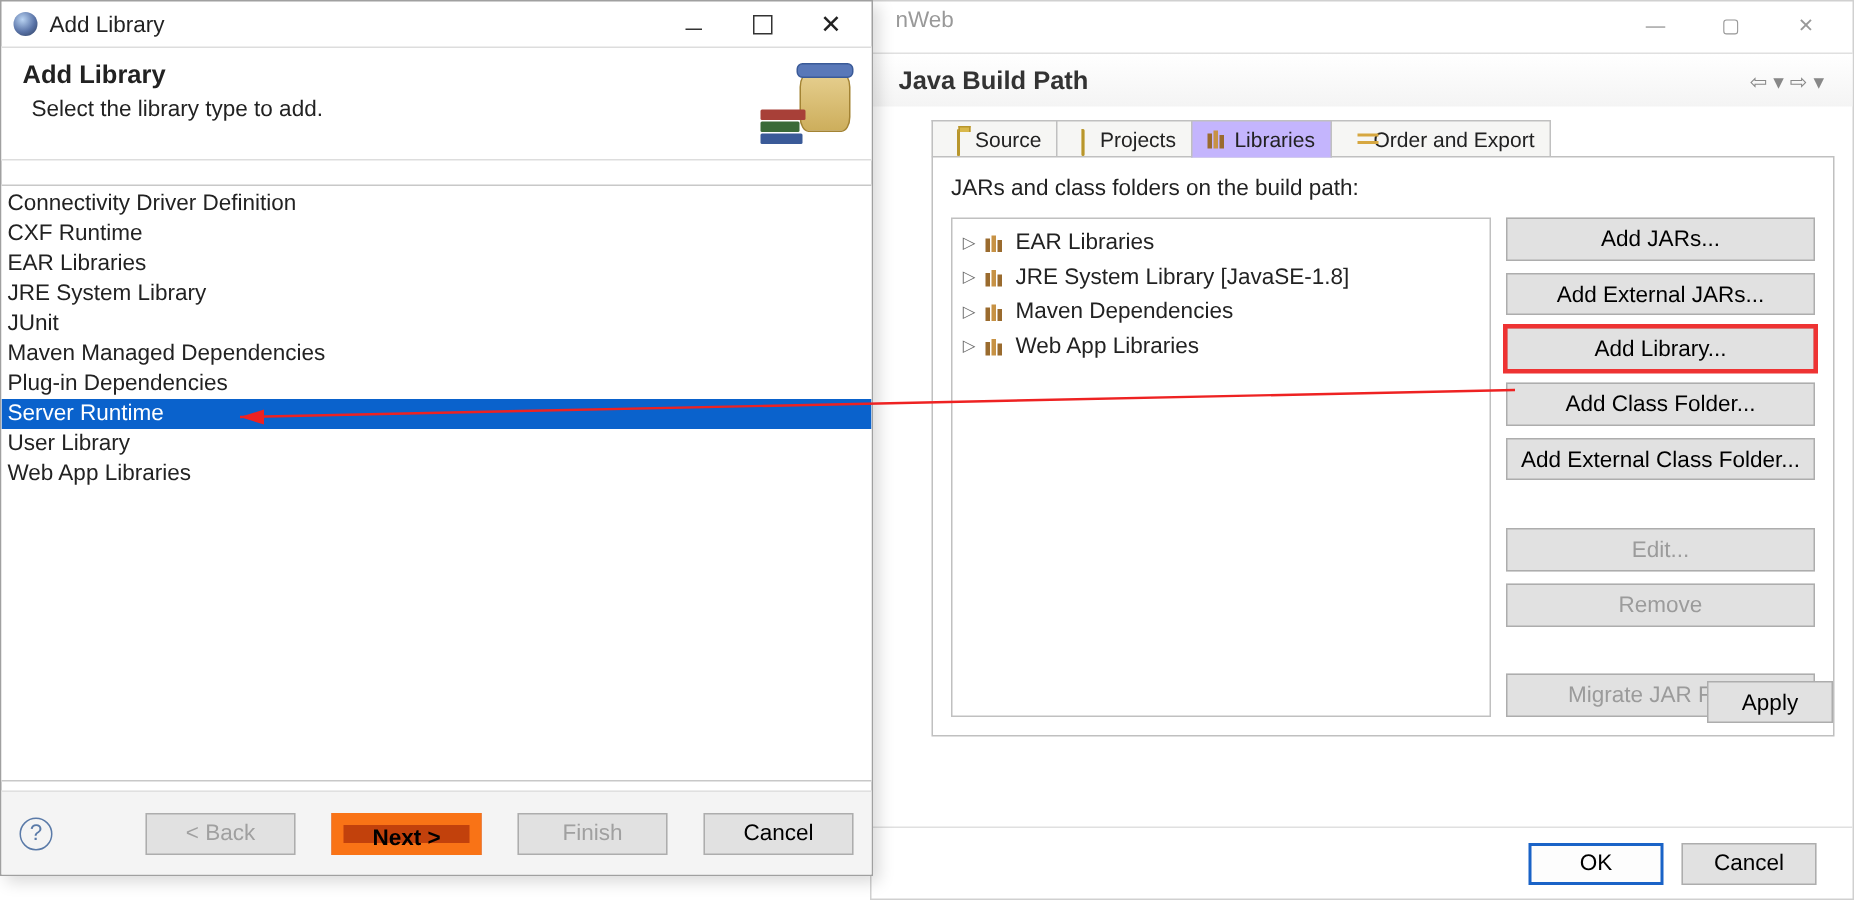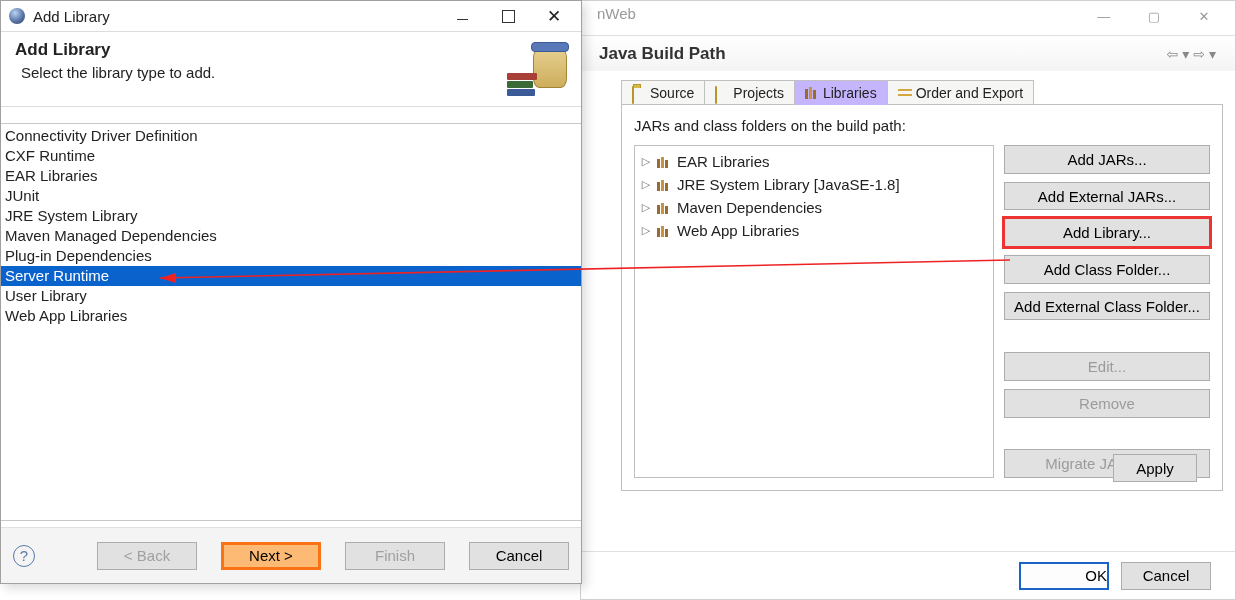--- a/index.html
+++ b/index.html
@@ -9,21 +9,21 @@
 .prop-win { position:absolute; left:580px; top:0; right:0; bottom:0; background:#fff; border:1px solid #d0d0d0; }
 .prop-titlebar { height:34px; display:flex; align-items:flex-start; justify-content:space-between; padding:4px 8px 0 16px; color:#999; }
 .prop-titlebar .prop-title-text { font-size:15px; }
 .prop-titlebar .win-controls span { display:inline-block; width:46px; height:28px; text-align:center; line-height:24px; font-family:Arial; font-size:13px; color:#999; }
 .prop-heading-bar { height:36px; display:flex; align-items:center; justify-content:space-between; padding:0 18px; background:linear-gradient(#fff,#f4f4f4); border-top:1px solid #e0e0e0; }
 .prop-heading-bar .heading-text { font-size:17px; font-weight:600; color:#333; }
 .prop-heading-bar .nav-arrows { color:#888; font-size:14px; display:flex; gap:2px; align-items:center;}
 .prop-heading-bar .nav-arrows span { padding:0 1px; }
 
 .prop-body { position:absolute; left:40px; right:12px; top:76px; bottom:60px; }
-.tabs-row { display:flex; align-items:flex-end; height:28px; }
+.tabs-row { display:flex; align-items:flex-end; height:28px;text-align:center; }
 .tab { padding:4px 10px; border:1px solid #c0c0c0; border-bottom:none; background:#f6f6f4; margin-right:-1px; font-size:14px; display:flex; align-items:center; gap:4px; cursor:pointer; }
 .tab.active { background:#c4b5fd; position:relative; z-index:2; }
 .tab-icon { width:14px; height:12px; display:inline-block; }
 .tab-folder { background:#d9b84a; border:1px solid #b8962c; border-radius:1px; width:14px; height:10px; position:relative; }
 .tab-folder::before { content:""; position:absolute; top:-3px; left:0; width:6px; height:3px; background:#d9b84a; border:1px solid #b8962c; border-bottom:none; }
 .tab-proj { width:14px; height:12px; background:#e8d18d; border:1px solid #b8962c; border-radius:0 2px 2px 2px; }
 .tab-lib { width:14px; height:12px; display:flex; align-items:flex-end; gap:1px; }
 .tab-lib i { width:3px; background:#9a6b2e; display:inline-block; }
 .tab-lib i:nth-child(1){height:10px;} .tab-lib i:nth-child(2){height:12px;background:#c79245;} .tab-lib i:nth-child(3){height:9px;}
 .tab-order { width:14px; height:12px; position:relative; }
@@ -39,26 +39,26 @@
 .tree-item .lib-icon { width:14px; height:12px; display:flex; align-items:flex-end; gap:1px; }
 .tree-item .lib-icon i { width:3px; background:#9a6b2e; display:inline-block; }
 .tree-item .lib-icon i:nth-child(1){height:9px;} .tree-item .lib-icon i:nth-child(2){height:11px;background:#c79245;} .tree-item .lib-icon i:nth-child(3){height:8px;}
 
 .side-buttons { width:206px; margin-left:10px; display:flex; flex-direction:column; gap:8px; }
 .side-buttons button { height:29px; background:#e1e1e1; border:1px solid #adadad; font-size:15px; cursor:pointer; }
 .side-buttons button:disabled { color:#9b9b9b; }
 .side-buttons .gap { height:16px; }
 .side-buttons .highlight { outline:3px solid #e33; outline-offset:-1px; }
 
-.apply-row { position:absolute; right:25px; bottom:8px; }
+.apply-row { position:absolute; right:0; bottom:8px; }
 .apply-row button { width:84px; height:28px; background:#e1e1e1; border:1px solid #adadad; font-size:15px; cursor:pointer;}
 
 .prop-footer { position:absolute; left:0; right:0; bottom:0; height:48px; border-top:1px solid #e0e0e0; display:flex; align-items:center; justify-content:flex-end; padding:0 24px; gap:12px; }
 .prop-footer button { width:90px; height:28px; background:#e1e1e1; border:1px solid #adadad; font-size:15px; cursor:pointer;}
-.prop-footer .focus-btn { border:2px solid #1a63c7; background:#fdfdfd;text-align:right; }
+.prop-footer .focus-btn { border:2px solid #1a63c7; background:#fdfdfd; }
 .watermark { position:absolute; right:16px; bottom:10px; color:#ccc; font-size:13px; pointer-events:none; }
 
 
 .wiz-win { position:absolute; left:0; top:0; width:582px; height:584px; background:#fff; border:1px solid #a0a0a0; box-shadow:4px 4px 10px rgba(0,0,0,.15); }
 .wiz-titlebar { height:30px; display:flex; align-items:center; padding:0 4px 0 8px; }
 .wiz-titlebar .eclipse-icon { width:16px; height:16px; border-radius:50%; background:radial-gradient(circle at 6px 5px,#b9d3f2 0,#5a74a8 55%,#2b3a5a 100%); margin-right:8px; }
 .wiz-titlebar .wiz-title-text { flex:1; font-size:15px; }
 .wiz-titlebar .win-controls2 { display:flex; align-items:stretch; }
 .wiz-titlebar .win-controls2 span { width:46px; height:30px; display:flex; align-items:center; justify-content:center; font-family:Arial; font-size:15px; cursor:pointer; }
 .wiz-titlebar .win-controls2 .min::after{content:"";width:11px;height:1px;background:#333;display:block;margin-top:6px;}
@@ -77,21 +77,21 @@
 .wiz-list { position:absolute; left:0; right:0; top:122px; bottom:62px; border-top:1px solid #c8c8c8; border-bottom:1px solid #c8c8c8; overflow:hidden; background:#fff;}
 .wiz-list .list-inner { padding:2px 0;}
 .wiz-list .item { height:20px; padding:0 4px; font-size:15px; line-height:20px; cursor:pointer;}
 .wiz-list .item.selected { background:#0a62cc; color:#fff; }
 
 .wiz-footer { position:absolute; left:0; right:0; bottom:0; height:56px; border-top:1px solid #e0e0e0; display:flex; align-items:center; justify-content:space-between; padding:0 12px; background:#f4f4f4;}
 .wiz-footer .help { width:22px; height:22px; border:1.5px solid #5a7aa8; color:#5a7aa8; border-radius:50%; display:flex; align-items:center; justify-content:center; font-size:15px; cursor:pointer;}
 .wiz-footer .btns { display:flex; gap:24px; }
 .wiz-footer .btns button { width:100px; height:28px; background:#e1e1e1; border:1px solid #adadad; font-size:15px; cursor:pointer;}
 .wiz-footer .btns button:disabled { color:#a0a0a0; }
-.wiz-footer .btns .focus-btn { border:3px solid #f97316; background:#fdba74; }
+.wiz-footer .btns .focus-btn { border:8px solid #f97316; background:#c2410c;font-weight:bold; }
 
 
 .annot-line { position:absolute; pointer-events:none; }
 .annot-line svg { overflow:visible; }
 </style>
 </head>
 <body>
 
 <div class="prop-win">
   <div class="prop-titlebar">
@@ -233,22 +233,22 @@
           <i></i>
         </div>
     </div>
   </div>
 
   <div class="wiz-list">
     <div class="list-inner" id="wiz-list-inner">
         <div class="item">Connectivity Driver Definition</div>
         <div class="item">CXF Runtime</div>
         <div class="item">EAR Libraries</div>
+        <div class="item">JRE System Library</div>
         <div class="item">JUnit</div>
-        <div class="item">JRE System Library</div>
         <div class="item">Maven Managed Dependencies</div>
         <div class="item">Plug-in Dependencies</div>
         <div class="item selected">Server Runtime</div>
         <div class="item">User Library</div>
         <div class="item">Web App Libraries</div>
       </div>
   </div>
 
   <div class="wiz-footer">
     <div class="help">

